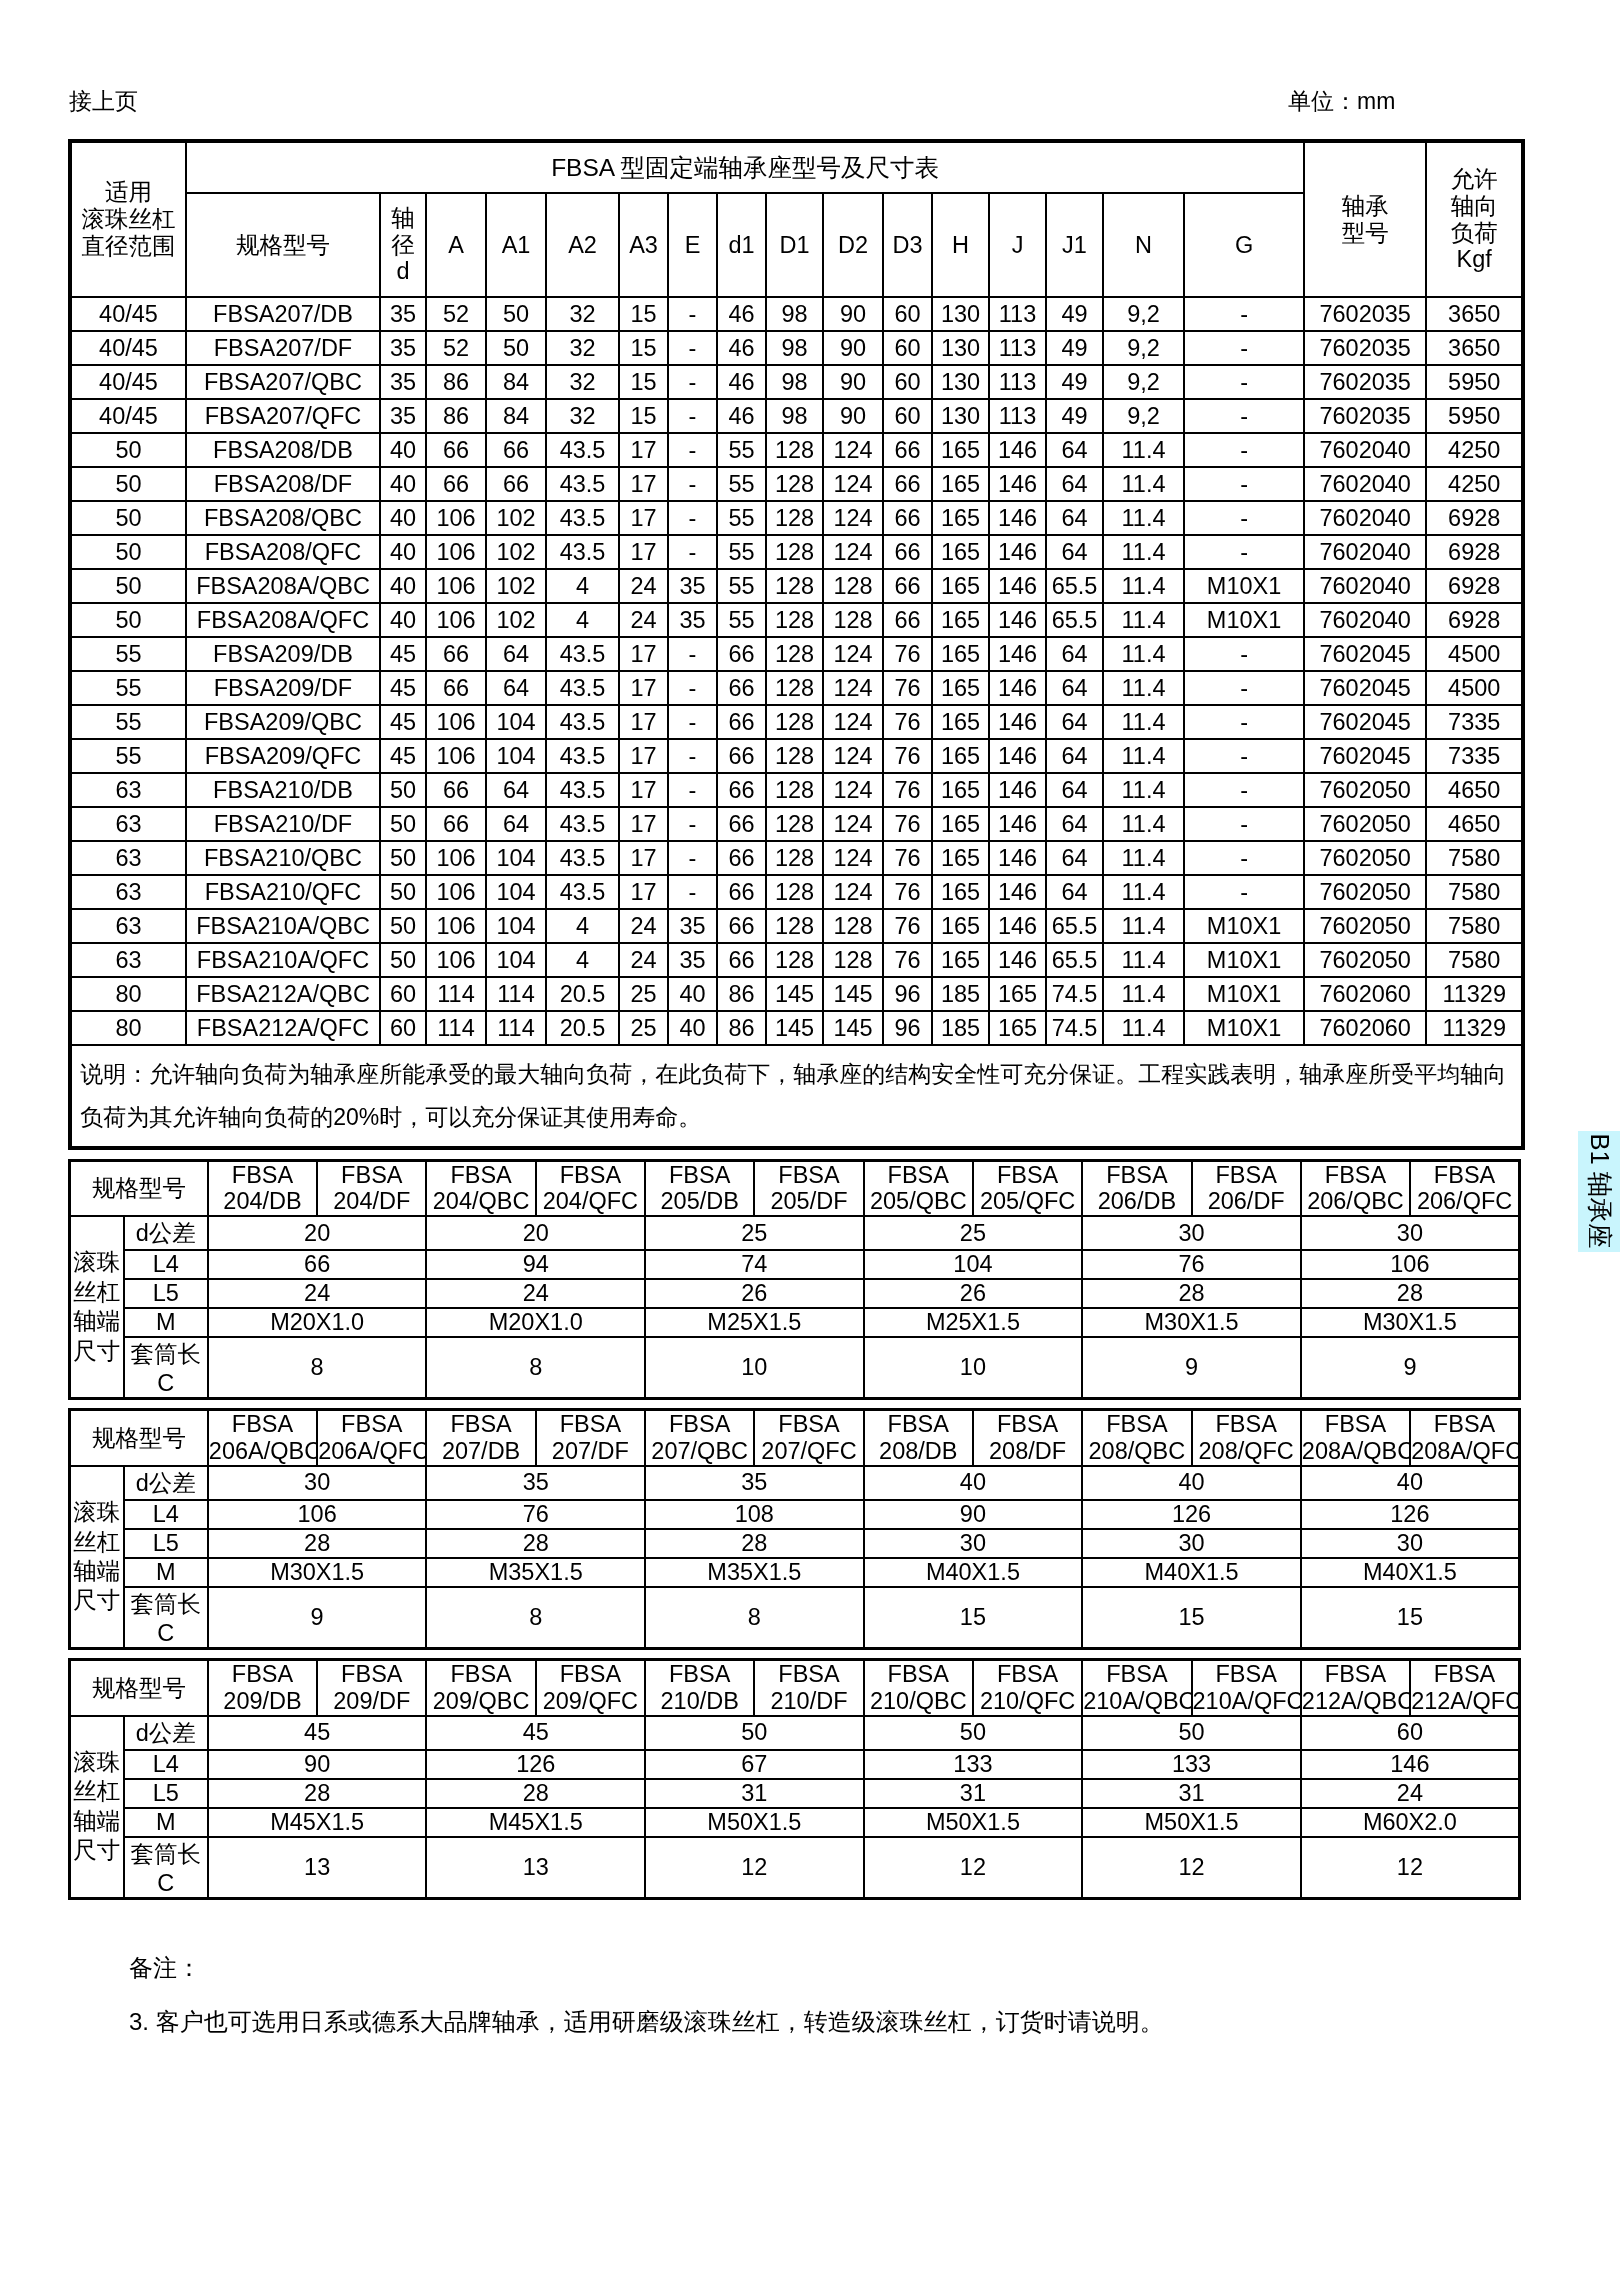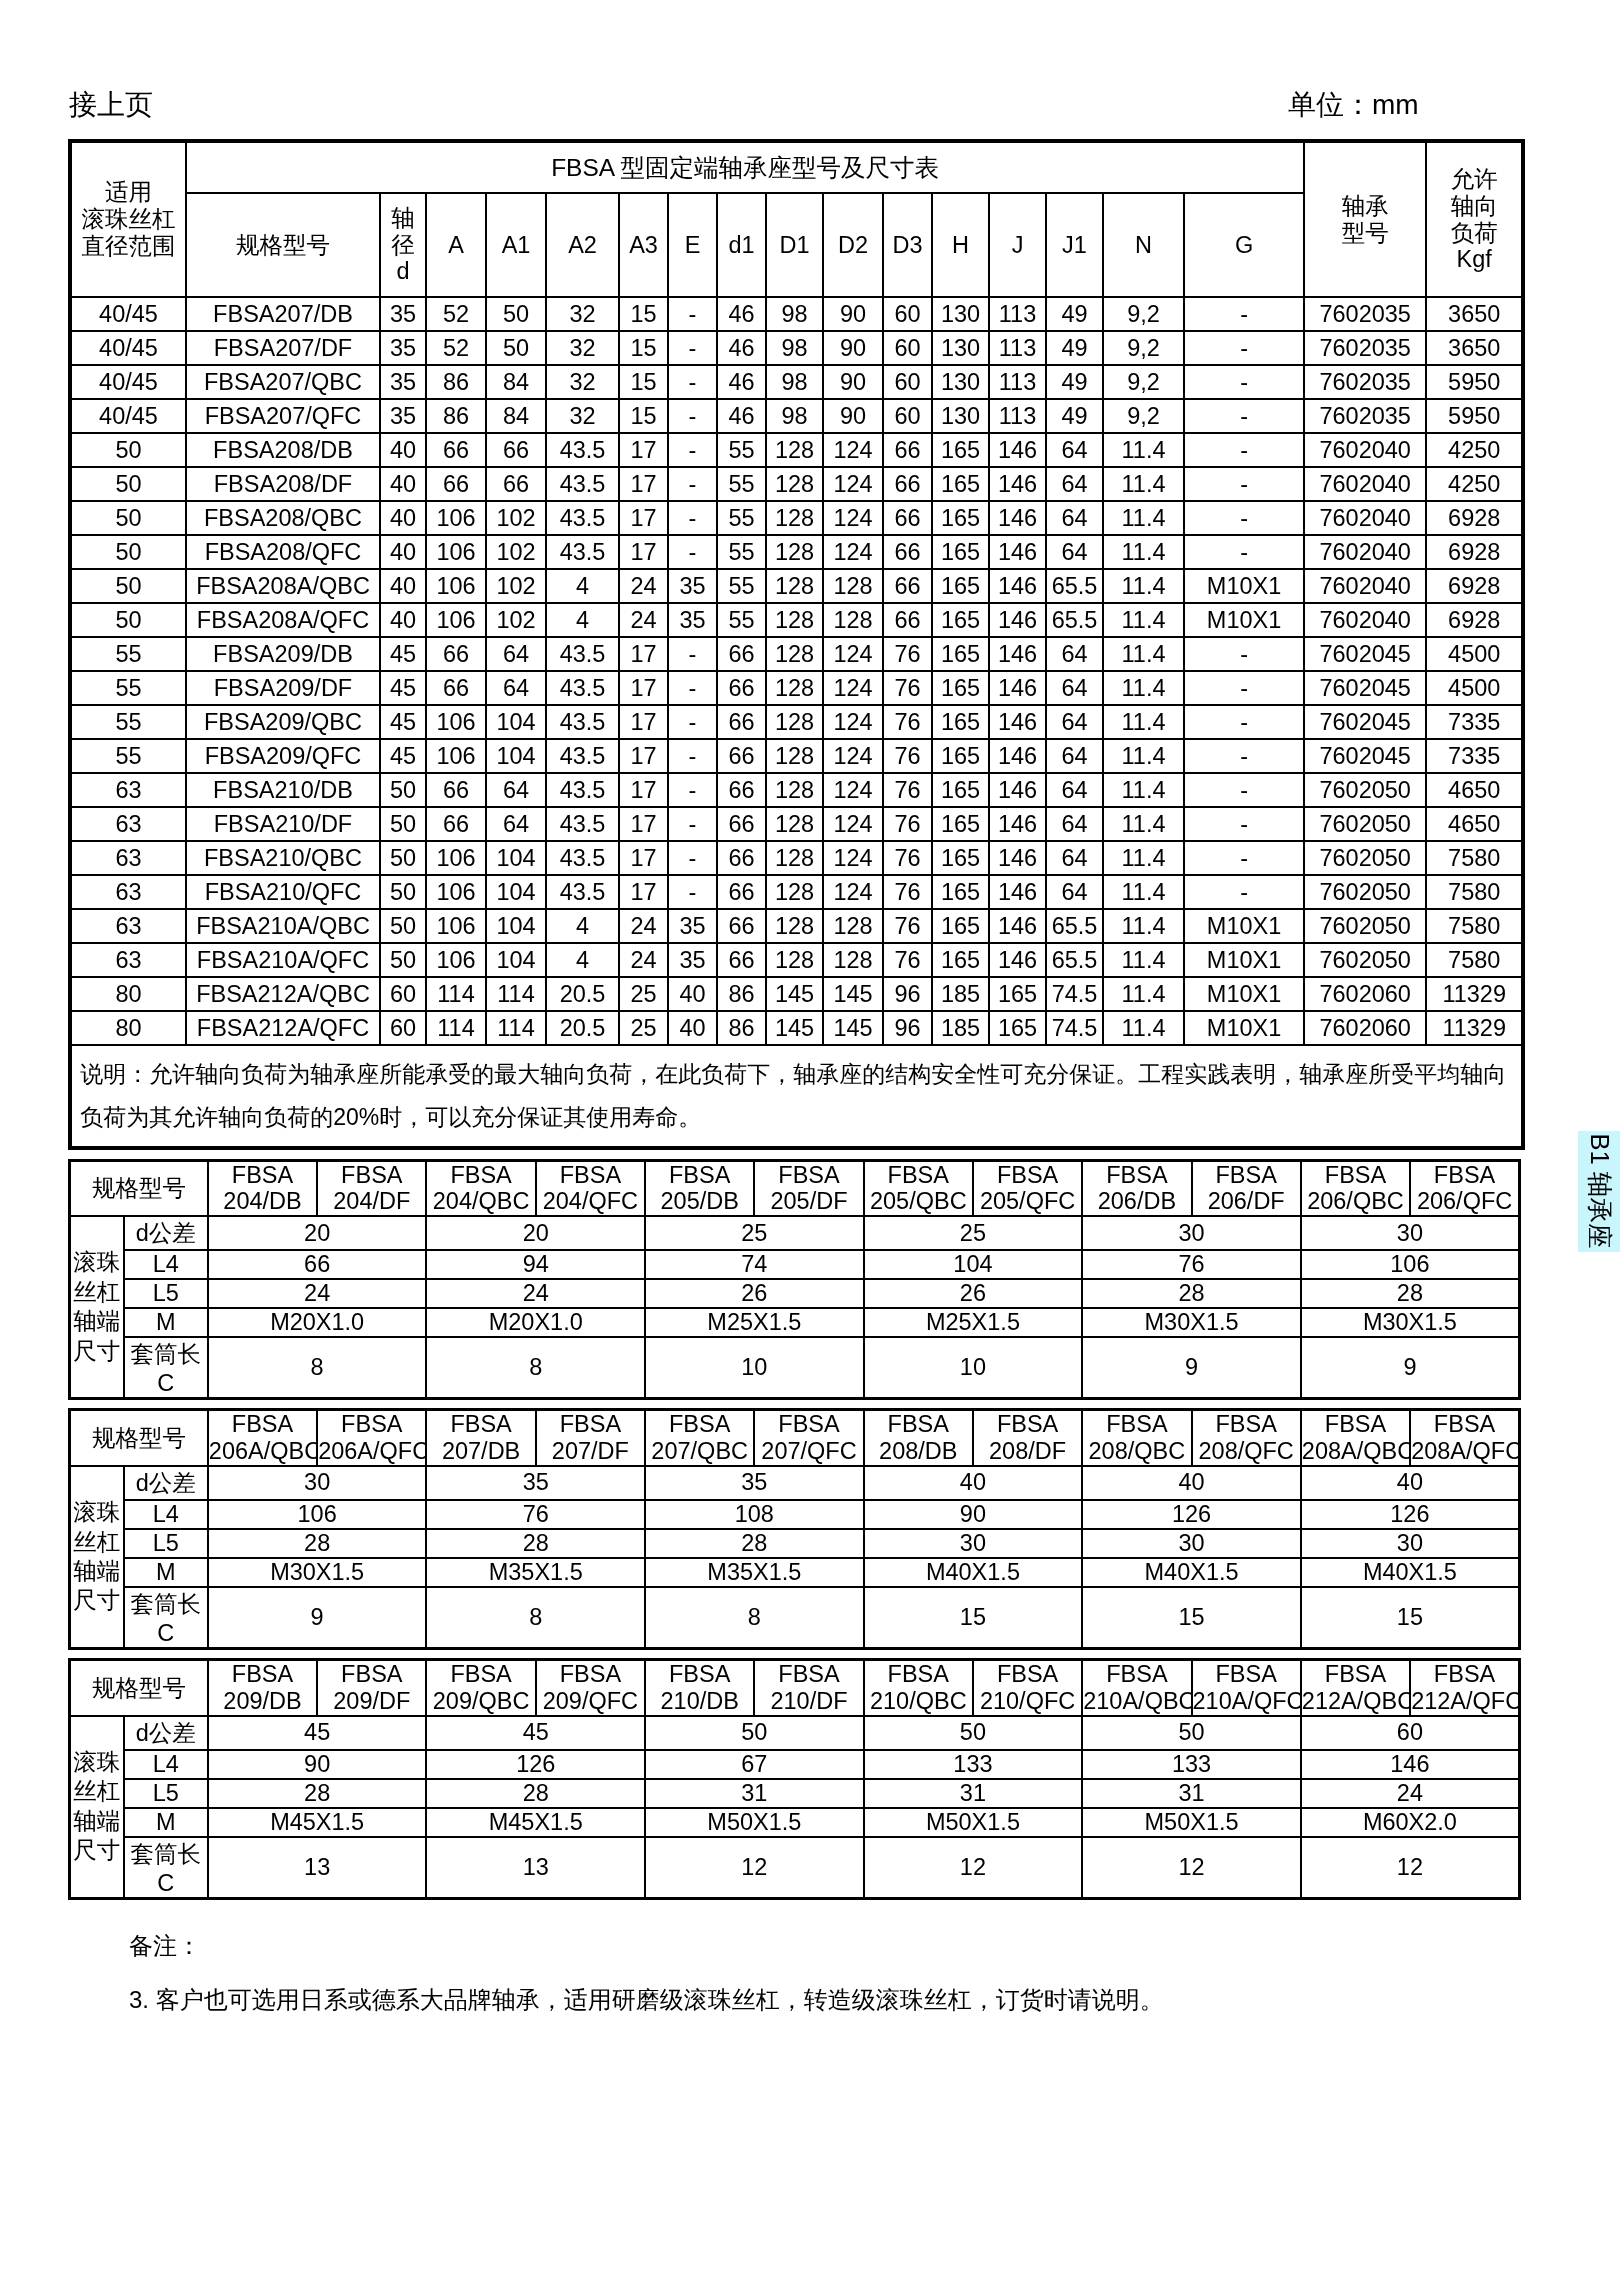--- a/index.html
+++ b/index.html
@@ -1,21 +1,21 @@
 <!DOCTYPE html>
 <html style="font-size:8.2px"><head>
 <meta charset="utf-8">
 <style>
   html,body { margin:0; padding:0; }
   body {
     width:1624px; height:2295px; background:#ffffff; position:relative;
     font-family:"Liberation Sans", sans-serif; color:#000;
     -webkit-font-smoothing:antialiased;
   }
-  .top-label { position:absolute; font-size:28px; white-space:nowrap; }
+  .top-label { position:absolute; font-size:23px; white-space:nowrap; }
   #lbl-continued { left:69px; top:86px; }
   #lbl-unit { left:1288px; top:86px; }
 
   .content { position:absolute; left:68px; top:139px; width:1453px; }
 
   table { border-collapse:collapse; table-layout:fixed; width:1453px; }
   th, td { padding:0; text-align:center; vertical-align:middle; font-weight:normal;
            overflow:hidden; }
   .pre { white-space:pre-line; line-height:1.14; }
 
@@ -27,21 +27,21 @@
   .main-table .note-cell { text-align:left; font-size:23px; line-height:43px;
     padding:7.2px 8.2px; height:auto; }
 
   .sub-table { border:3.6px solid #000; }
   .sub-table th, .sub-table td { border:2px solid #000; font-size:23.5px; }
   .sub-table thead th { height:53px; }
   .sub-table tbody td { height:25.6px; }
   .sub-table .group { line-height:1.25; }
   #sub-tables .sub-table { margin-top:8.2px; }
 
-  .remarks { margin-top:30px; padding-left:61px; font-size:24px; }
+  .remarks { margin-top:52px; padding-left:61px; font-size:24px; }
   .remarks .r-title { margin-bottom:5.1px; }
   .remarks .item { margin-top:22.5px; }
 
   .side-tab { position:absolute; left:1578px; top:1131px; width:42px; height:121px; }
   .side-tab .label { position:absolute; width:121px; height:42px; left:-39px; top:39px;
     transform:rotate(90deg); display:flex; align-items:center; justify-content:center;
     font-size:25.6px; white-space:nowrap; }
 </style>
 </head>
 <body>

